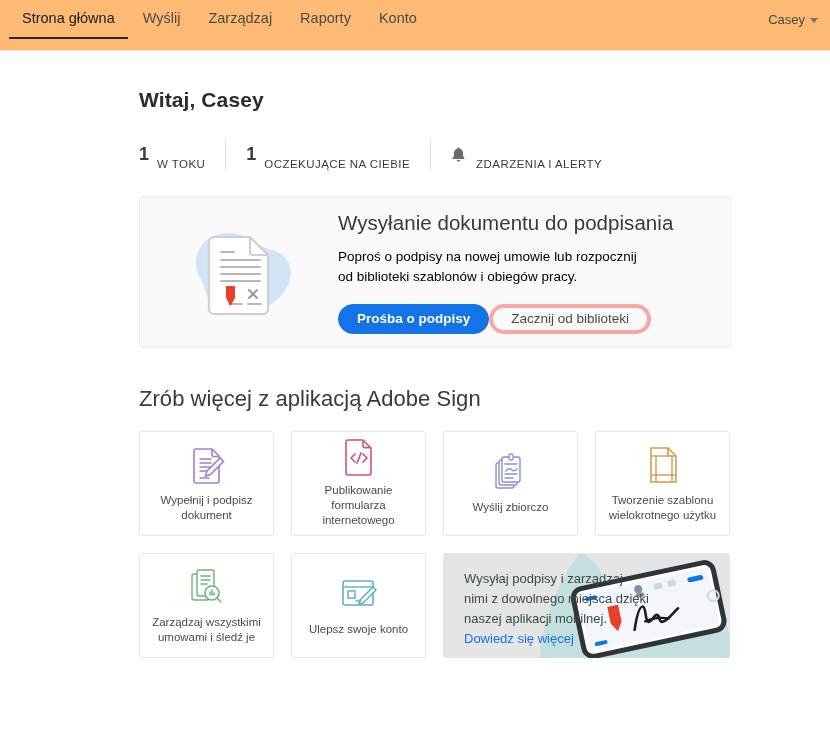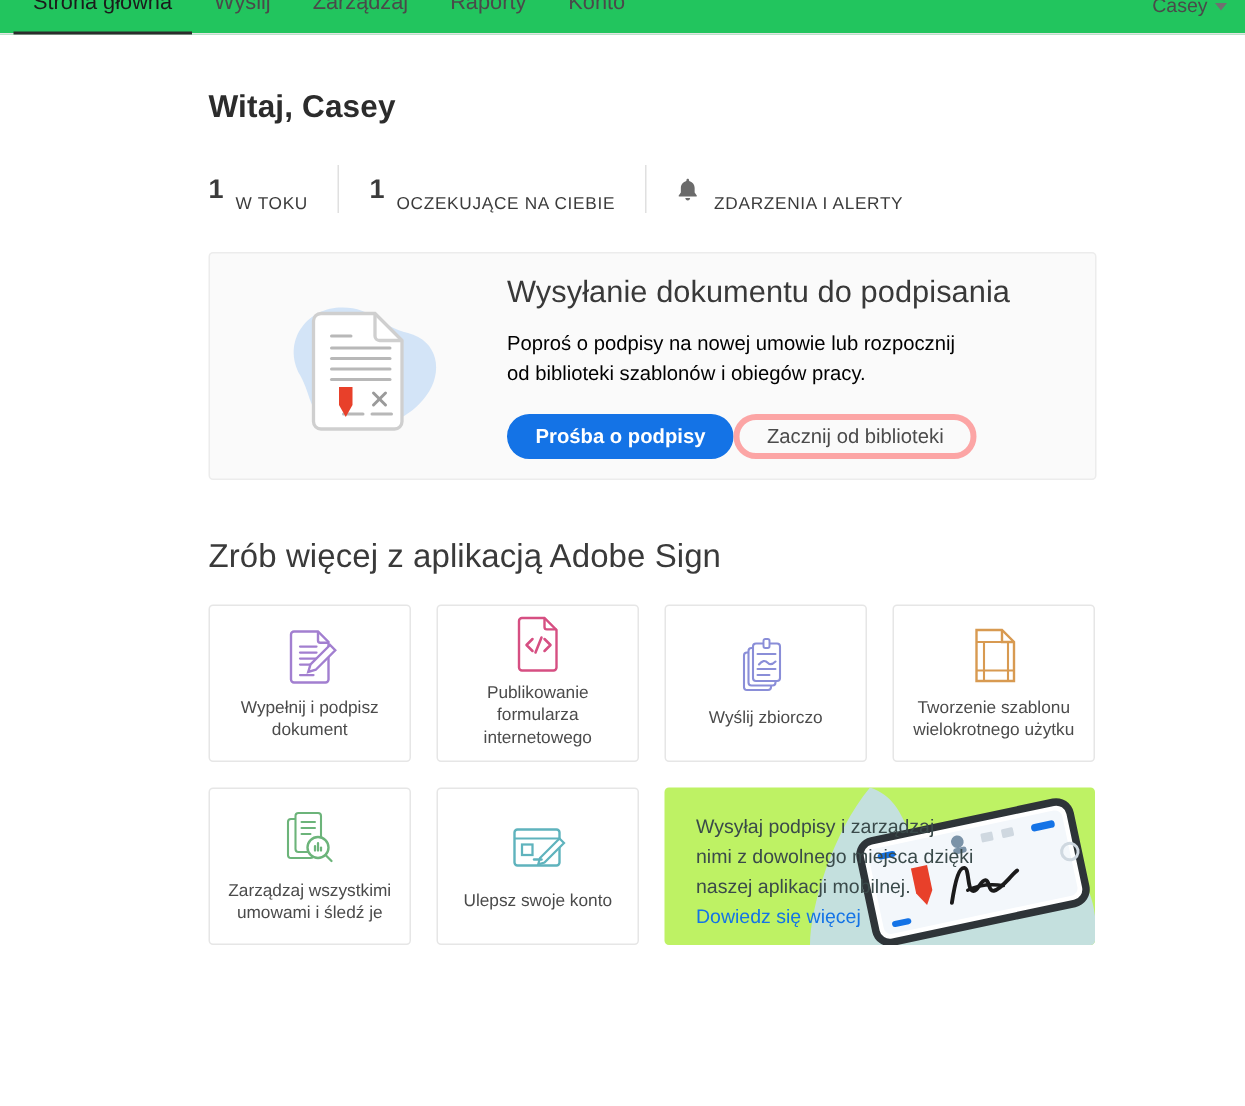--- a/index.html
+++ b/index.html
@@ -9,26 +9,26 @@
     height: 737px;
     background: #ffffff;
     font-family: "Liberation Sans", sans-serif;
     color: #2c2c2c;
     overflow: hidden;
   }
 
   
   .topnav {
     position: relative;
-    height: 23px;
+    height: 51px;
     border-bottom: 1px solid #e4e4e4;
     display: flex;
-    align-items: flex-end;
+    align-items: flex-start;
     padding-left: 8px;
-    background: #22c55e;
+    background: #fdba74;
   }
   .nav-items {
     display: flex;
     align-items: flex-start;
     height: 38px;
   }
   .nav-item {
     position: relative;
     font-size: 14.5px;
     color: #4a4a4a;
@@ -223,21 +223,21 @@
 
   
   .row2 {
     display: grid;
     grid-template-columns: 135px 135px 287px;
     gap: 17px;
     margin-top: 17px;
   }
 
   .promo {
-    background: #bef264;
+    background: #e5e5e5;
     border-radius: 3px;
     height: 105px;
     position: relative;
     overflow: hidden;
     cursor: pointer;
   }
   .promo-text {
     position: absolute;
     left: 21px;
     top: 16px;

